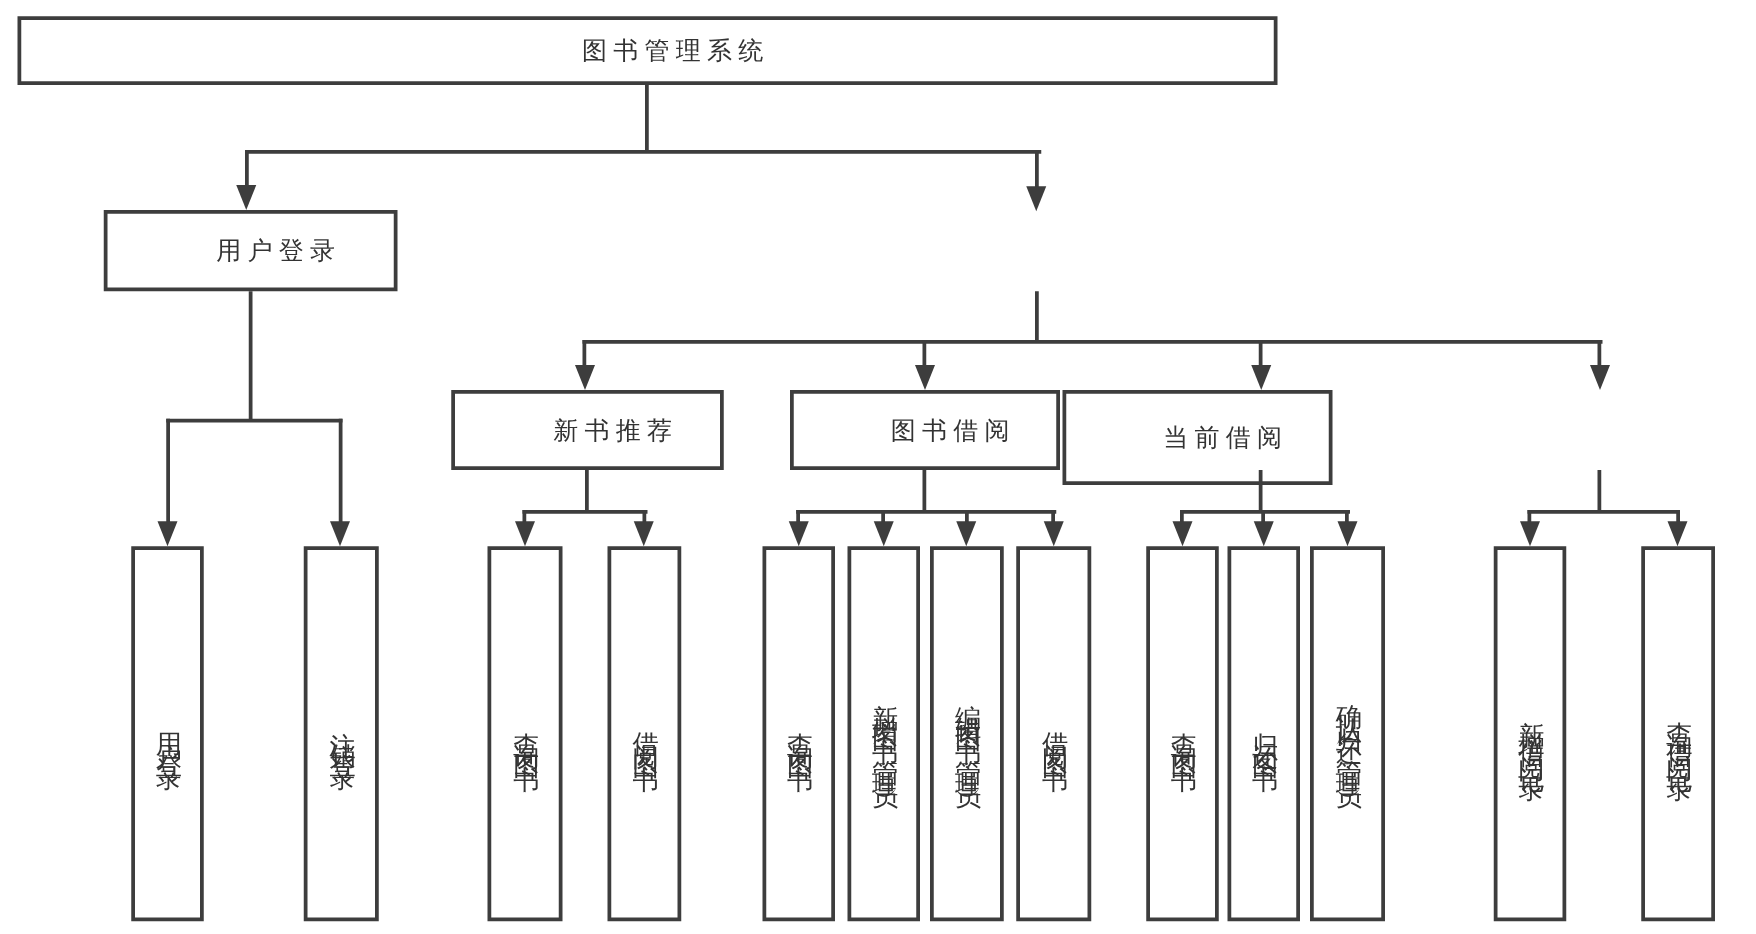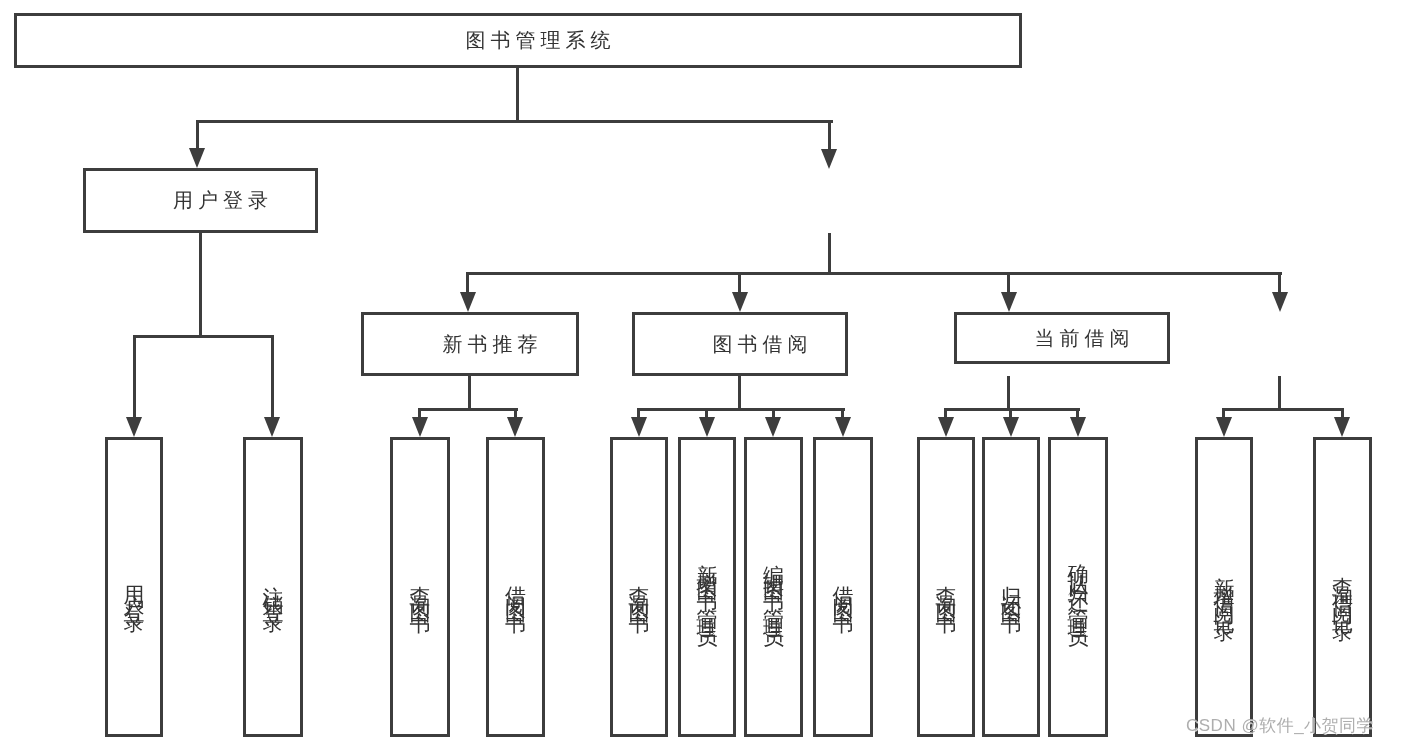--- a/index.html
+++ b/index.html
@@ -59,21 +59,21 @@
   <div class="ln" style="left:738px;top:272px;width:3px;height:22px"></div>
   <div class="ln" style="left:1007px;top:272px;width:3px;height:22px"></div>
   <div class="ln" style="left:1278px;top:272px;width:3px;height:22px"></div>
   <div class="ar" style="left:460px;top:292px"></div>
   <div class="ar" style="left:732px;top:292px"></div>
   <div class="ar" style="left:1001px;top:292px"></div>
   <div class="ar" style="left:1272px;top:292px"></div>
 
   <div class="nh" style="left:632px;top:312px;width:216px;height:64px">图书借阅</div>
   <div class="nh" style="left:361px;top:312px;width:218px;height:64px">新书推荐</div>
-  <div class="nh" style="left:954px;top:312px;width:216px;height:52px">当前借阅</div>
+  <div class="nh" style="left:850px;top:312px;width:216px;height:76px">当前借阅</div>
 
   <div class="ln" style="left:468px;top:376px;width:3px;height:34px"></div>
   <div class="ln" style="left:418px;top:408px;width:100px;height:3px"></div>
   <div class="ln" style="left:418px;top:408px;width:3px;height:12px"></div>
   <div class="ln" style="left:514px;top:408px;width:3px;height:12px"></div>
   <div class="ar" style="left:412px;top:417px"></div>
   <div class="ar" style="left:507px;top:417px"></div>
 
   <div class="ln" style="left:738px;top:376px;width:3px;height:34px"></div>
   <div class="ln" style="left:637px;top:408px;width:208px;height:3px"></div>
@@ -113,15 +113,14 @@
   <div class="nv" style="left:744px;width:59px">编辑图书（管理员）</div>
   <div class="nv" style="left:813px;width:60px">借阅图书</div>
 
   <div class="nv" style="left:917px;width:58px">查询图书</div>
   <div class="nv" style="left:982px;width:58px">归还图书</div>
   <div class="nv" style="left:1048px;width:60px">确认归还（管理员）</div>
 
   <div class="nv" style="left:1195px;width:58px">新增借阅记录</div>
   <div class="nv" style="left:1313px;width:59px">查询借阅记录</div>
 
-  <div class="wm">CSDN @软件_小贺同学</div>
 
 </div>
 
 </body></html>

